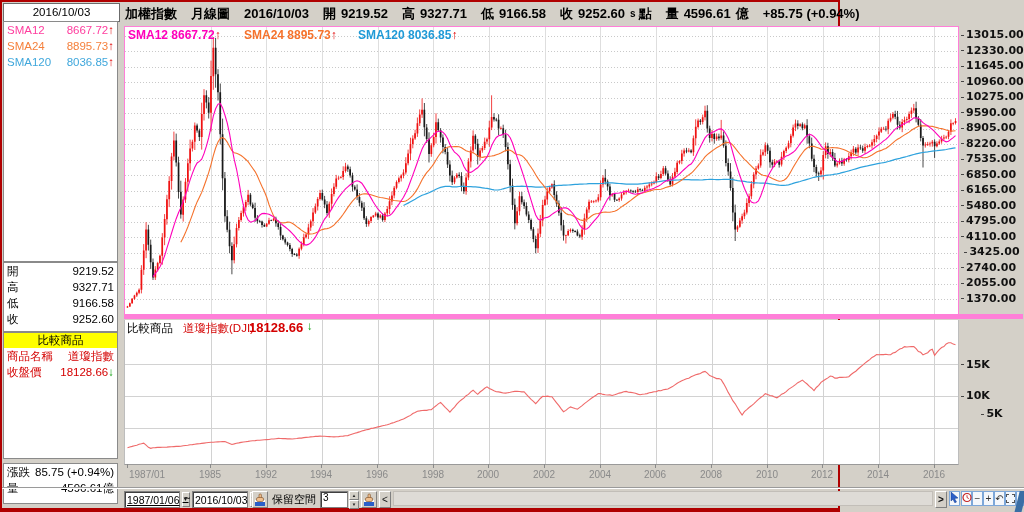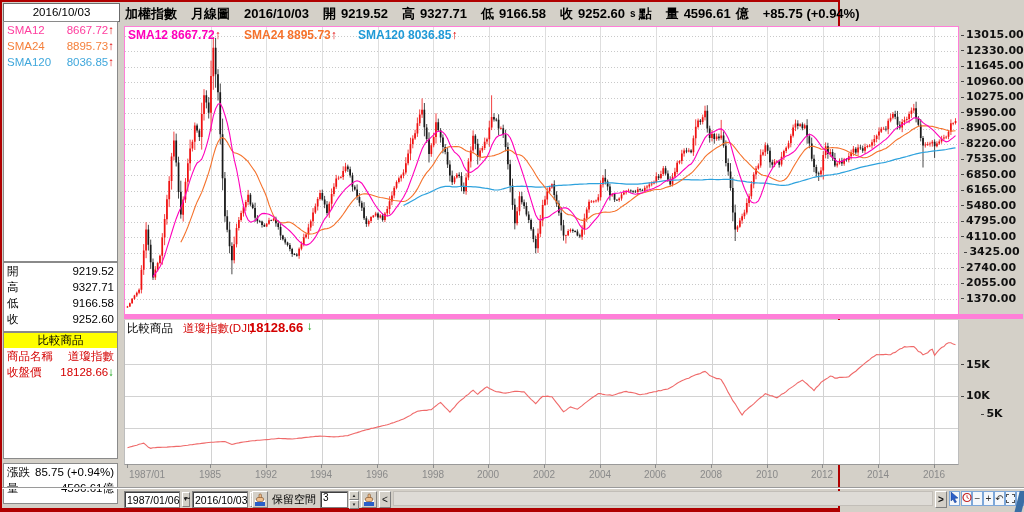--- a/index.html
+++ b/index.html
@@ -299,21 +299,21 @@
       <div class="xtick" style="left: 876px;"></div>
       <div class="xlab center" style="left: 876px;">2014</div>
       <div class="xtick" style="left: 932px;"></div>
       <div class="xlab center" style="left: 932px;">2016</div>
     </div>
 
   <div class="tsep"></div>
     <div class="tsep2"></div>
 
   <div class="toolbar">
-    <div class="combo" style="left:122px;top:1px;width:56px;">
+    <div class="combo" style="left:122px;top:1px;width:56px;text-decoration:underline;">
       <span class="ctext">1987/01/06</span>
       <span class="carrow">▼</span>
     </div>
     <span class="tlabel" style="left:182px;">~</span>
     <div class="combo" style="left:190px;top:1px;width:56px;">
       <span class="ctext">2016/10/03</span>
       <span class="carrow">▼</span>
     </div>
     <div class="iconbtn" style="left:250px;top:1px;">
       <svg width="14" height="15" viewBox="0 0 14 15">

